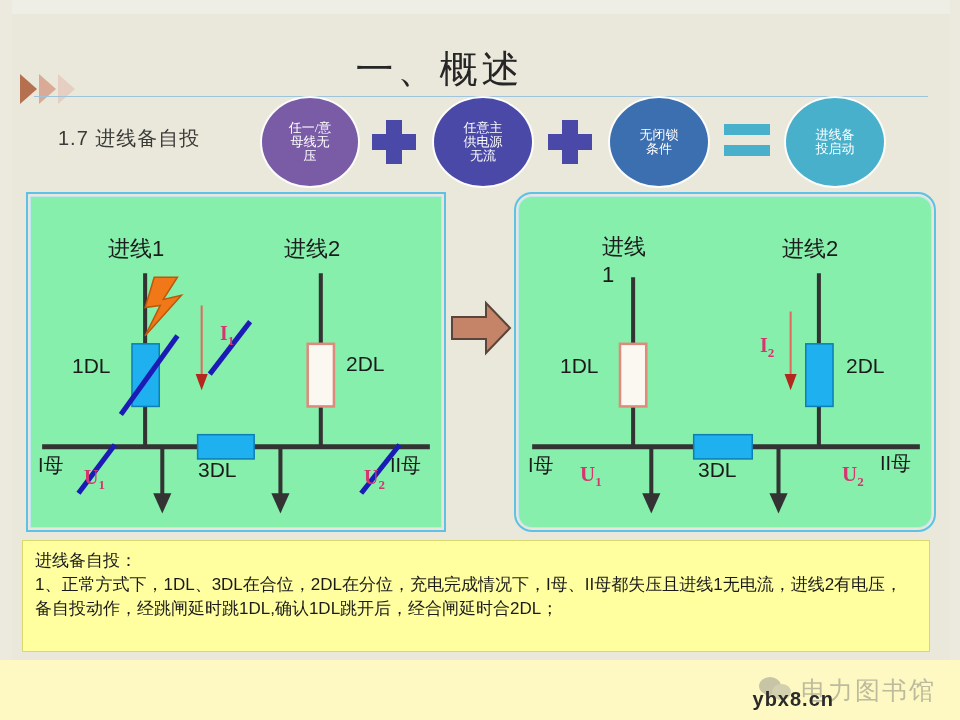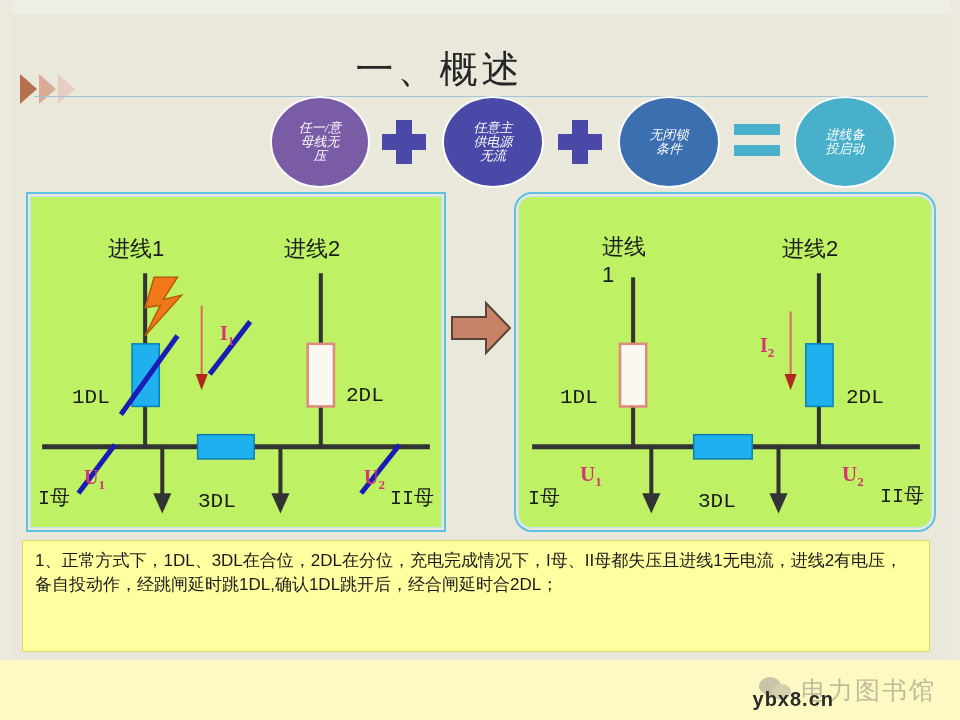--- a/index.html
+++ b/index.html
@@ -36,21 +36,21 @@
   .chev.c2{left:19px;border-left:17px solid #d9ab96;}
   .chev.c3{left:38px;border-left:17px solid #e7cec2;}
 
   .section-label{
     position:absolute;left:58px;top:125px;
     font-size:20px;color:#3a3a38;letter-spacing:1px;
     font-family:"Liberation Sans","DejaVu Sans",sans-serif;
   }
 
   
-  .formula{position:absolute;left:272px;top:98px;width:680px;height:88px;font-style:italic;}
+  .formula{position:absolute;left:262px;top:98px;width:680px;height:88px;}
   .oval{
     position:absolute;top:0;border-radius:50%;
     display:flex;align-items:center;justify-content:center;
     text-align:center;color:#ffffff;line-height:1.08;
     box-shadow:0 0 0 2px rgba(255,255,255,.85);
     font-family:"Liberation Serif","DejaVu Serif",serif;
   }
   .oval span{display:block;padding:0 4px;}
   .oval.o1{left:0;   width:96px;height:88px;background:#7a5ca6;font-size:13px;}
   .oval.o2{left:172px;width:98px;height:88px;background:#4a49a8;font-size:13px;text-align:center;}
@@ -65,21 +65,21 @@
   .plus.p2{left:286px;}
 
   .equals{position:absolute;left:462px;top:26px;width:46px;height:36px;}
   .equals i{position:absolute;left:0;width:46px;height:11px;background:#49b0cb;display:block;}
   .equals i.e1{top:0;}
   .equals i.e2{top:21px;}
 
   
   .panel{
     position:absolute;top:192px;height:336px;
-    background:#bef264;border:2px solid #5ec2e6;
+    background:#86efac;border:2px solid #5ec2e6;
     box-shadow:inset 0 0 0 2px #eae7da, inset 0 0 0 3px #bfe5f2;
   }
   .panel.left{left:26px;width:416px;}
   .panel.right{left:514px;width:418px;border-radius:18px;}
 
   .dg{position:absolute;left:0;top:0;width:100%;height:100%;}
 
   
   .trans-arrow{position:absolute;left:450px;top:300px;width:62px;height:56px;}
 
@@ -110,21 +110,21 @@
     font-family:"Liberation Serif","DejaVu Serif",serif;
     font-size:25px;color:#8a8a7d;letter-spacing:2px;
   }
   .wm-url{
     position:absolute;right:126px;top:28px;
     font-family:"Liberation Sans","DejaVu Sans",sans-serif;
     font-size:20px;font-weight:bold;color:#2b2b2b;letter-spacing:1px;
   }
 
   
-  .lbl{position:absolute;font-family:Liberation Mono, monospace;color:#1b1b1b;margin-top:32px;}
+  .lbl{position:absolute;font-family:Liberation Sans, sans-serif;color:#1b1b1b;}
   .lbl-cn{position:absolute;font-family:"Liberation Sans","DejaVu Sans",sans-serif;color:#1b1b1b;}
   .lbl-mag{position:absolute;font-family:"Liberation Serif","DejaVu Serif",serif;color:#d6356f;font-weight:bold;}
 </style>
 </head>
 <body>
 
 <div class="slide">
 
   <div class="edge-top"></div>
   <div class="edge-left"></div>
@@ -132,20 +132,21 @@
 
   <div class="chevrons">
     <span class="chev c1"></span>
     <span class="chev c2"></span>
     <span class="chev c3"></span>
   </div>
   <div class="title">
     <span class="t-inner">一、概述</span>
   </div>
   <div class="rule"></div>
+  <div class="section-label">1.7  进线备自投</div>
 
   <div class="formula">
 
     <div class="oval o1">
       <span>
         <span>任一/意</span>
         <span>母线无</span>
         <span>压</span>
       </span>
     </div>
@@ -270,20 +271,21 @@
     </div>
     <div class="lbl-mag" style="left:64px;top:268px;font-size:21px;">
       <span>U</span><sub style="font-size:13px;">1</sub>
     </div>
     <div class="lbl-mag" style="left:326px;top:268px;font-size:21px;">
       <span>U</span><sub style="font-size:13px;">2</sub>
     </div>
   </div>
 
   <div class="note">
+    <div class="ln">进线备自投：</div>
     <div class="ln">1、正常方式下，1DL、3DL在合位，2DL在分位，充电完成情况下，I母、II母都失压且进线1无电流，进线2有电压，备自投动作，经跳闸延时跳1DL,确认1DL跳开后，经合闸延时合2DL；</div>
   </div>
 
   <div class="footer">
     <div class="watermark">
       <div class="wechat">
         <span class="bub b1"></span>
         <span class="tail1"></span>
         <span class="bub b2"></span>
       </div>

